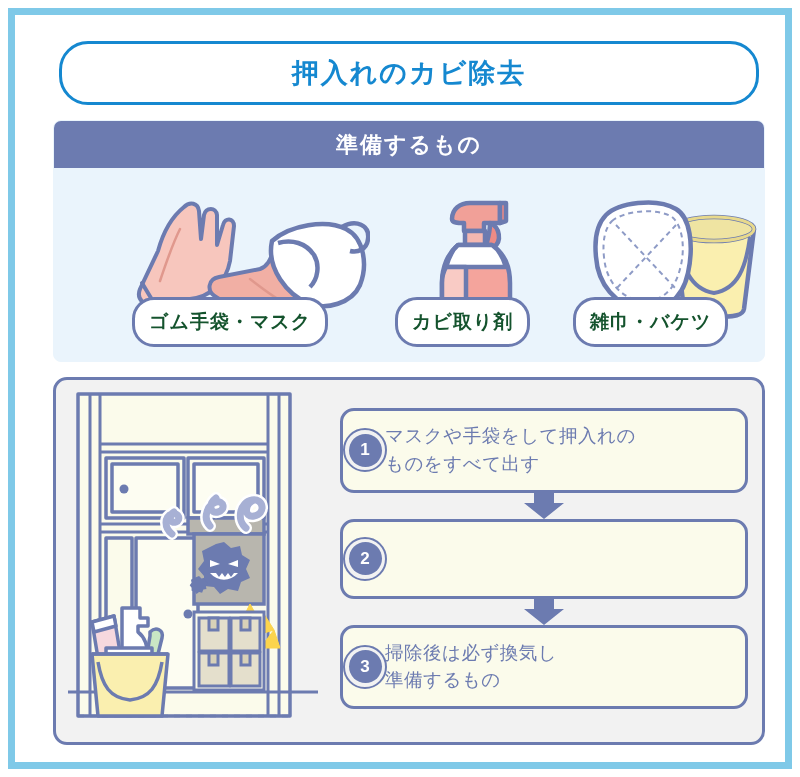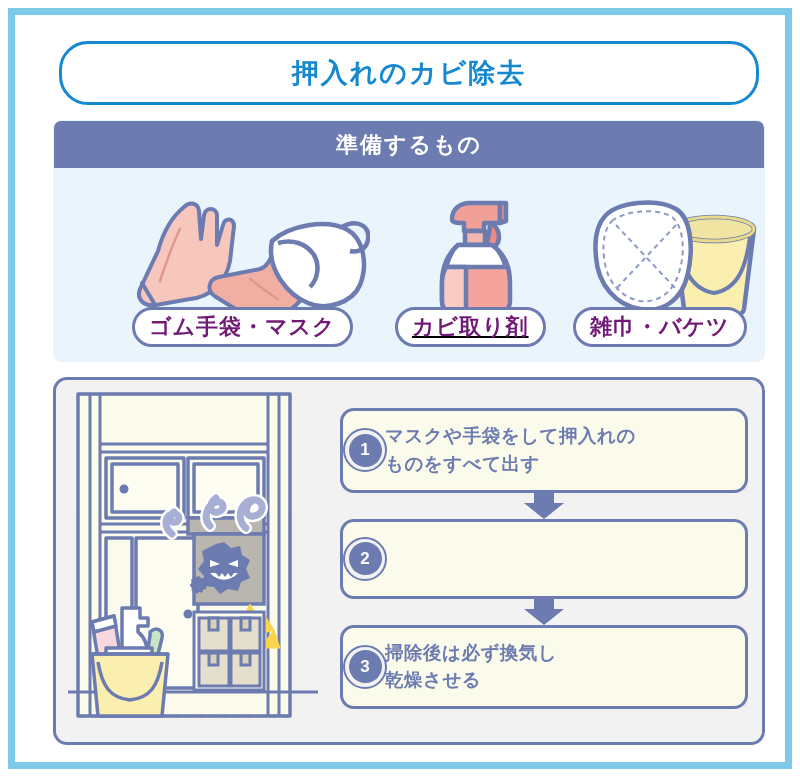--- a/index.html
+++ b/index.html
@@ -65,25 +65,25 @@
     display: flex; flex-direction: column; align-items: center;
   }
   .material-art {
     position: absolute;
     bottom: 48px;
   }
   .pill-label {
     border: 3px solid #6C7BB0;
     border-radius: 22px;
     background: #ffffff;
-    height: 40px;
+    height: 50px;
     display: flex; align-items: center; justify-content: center;
     padding: 0 14px;
-    color: #701a75;
-    font-size: 22px;
+    color: #14532d;
+    font-size: 19px;
     font-weight: bold;
     letter-spacing: 1px;
     white-space: nowrap;
   }
 
   
   #steps-panel {
     position: absolute;
     left: 38px; top: 362px;
     width: 712px; height: 368px;
@@ -110,21 +110,21 @@
     margin-left: 22px;
     border: 3px solid #6C7BB0;
     border-radius: 14px;
     background: #FBFBEB;
     padding: 11px 14px 12px 42px;
     min-height: 80px;
   }
   .step-text {
     color: #6C7BB0;
     font-size: 18.5px;
-    font-weight: bold;
+    font-weight: normal;
     line-height: 1.5;
     letter-spacing: 0.5px;
     white-space: pre-line;
   }
   .step-num {
     position: absolute;
     left: 0; top: 50%;
     transform: translateY(-50%);
     width: 44px; height: 44px;
     border-radius: 50%;
@@ -233,21 +233,21 @@
                      C42 104 28 88 26 64 C24 46 28 34 34 28 Z"></path>
             <path d="M38 32 L98 96"></path>
             <path d="M98 32 L38 96"></path>
           </g>
         </svg>
       </div>
 
       <div class="material-item" style="left:78px;">
         <div class="pill-label">ゴム手袋・マスク</div>
       </div>
-      <div class="material-item" style="left:341px;text-decoration:underline;">
+      <div class="material-item" style="left:341px;">
         <div class="pill-label">カビ取り剤</div>
       </div>
       <div class="material-item" style="left:519px;justify-content:center;">
         <div class="pill-label">雑巾・バケツ</div>
       </div>
 
     </div>
   </div>
 
   <div id="steps-panel">
@@ -387,20 +387,20 @@
           <path d="M12 0 L32 0 L32 10 L42 10 L22 26 L2 10 L12 10 Z" fill="#6C7BB0"></path>
         </svg>
       </div>
 
       <div class="step-row">
         <div class="step-box">
           <div class="step-num">
             <div class="step-num-inner">3</div>
           </div>
           <div class="step-text">掃除後は必ず換気し
-乾燥させる</div>
+準備するもの</div>
         </div>
       </div>
 
     </div>
   </div>
 
 </div>
 
 </body></html>

